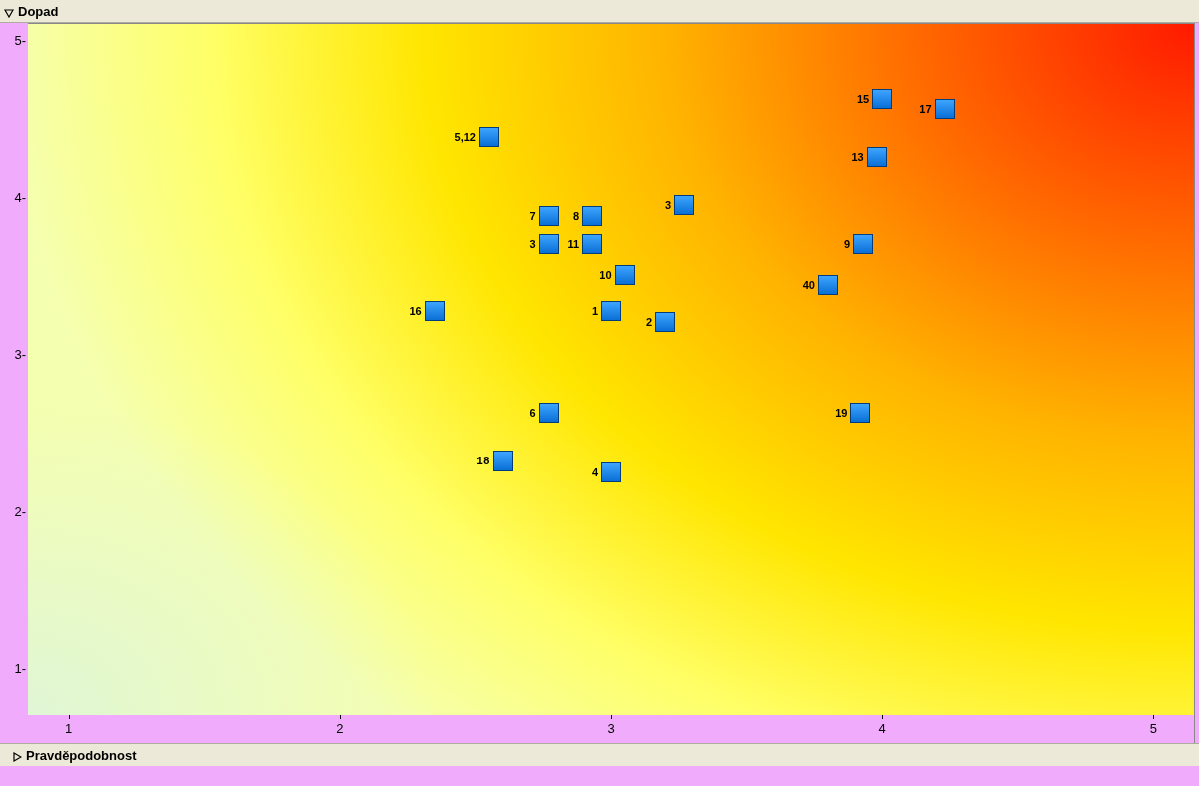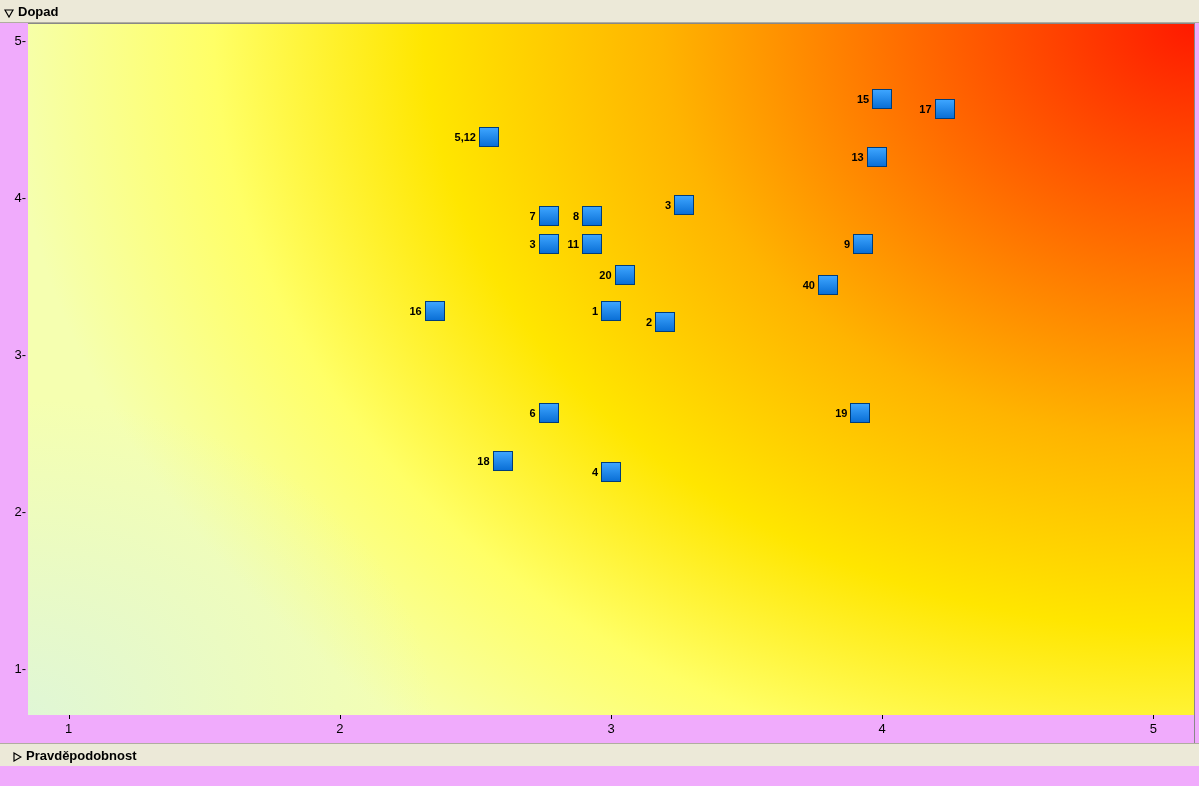--- a/index.html
+++ b/index.html
@@ -166,35 +166,35 @@
         <div class="risk-label" style="left: calc(39.5349% - 13px); top: 16.3636%; transform: translate(-100%, -50%);">5,12</div>
         <div class="risk-marker" style="left: 44.6512%; top: 56.3636%;"></div>
         <div class="risk-label" style="left: calc(44.6512% - 13px); top: 56.3636%; transform: translate(-100%, -50%);">6</div>
         <div class="risk-marker" style="left: 44.6512%; top: 27.7273%;"></div>
         <div class="risk-label" style="left: calc(44.6512% - 13px); top: 27.7273%; transform: translate(-100%, -50%);">7</div>
         <div class="risk-marker" style="left: 48.3721%; top: 27.7273%;"></div>
         <div class="risk-label" style="left: calc(48.3721% - 13px); top: 27.7273%; transform: translate(-100%, -50%);">8</div>
         <div class="risk-marker" style="left: 71.6279%; top: 31.8182%;"></div>
         <div class="risk-label" style="left: calc(71.6279% - 13px); top: 31.8182%; transform: translate(-100%, -50%);">9</div>
         <div class="risk-marker" style="left: 51.1628%; top: 36.3636%;"></div>
-        <div class="risk-label" style="left: calc(51.1628% - 13px); top: 36.3636%; transform: translate(-100%, -50%);">20</div>
+        <div class="risk-label" style="left: calc(51.1628% - 13px); top: 36.3636%; transform: translate(-100%, -50%);">10</div>
         <div class="risk-marker" style="left: 48.3721%; top: 31.8182%;"></div>
         <div class="risk-label" style="left: calc(48.3721% - 13px); top: 31.8182%; transform: translate(-100%, -50%);">11</div>
         <div class="risk-marker" style="left: 72.7907%; top: 19.3182%;"></div>
         <div class="risk-label" style="left: calc(72.7907% - 13px); top: 19.3182%; transform: translate(-100%, -50%); text-align: right;">13</div>
         <div class="risk-marker" style="left: 56.2791%; top: 26.1364%;"></div>
         <div class="risk-label" style="left: calc(56.2791% - 13px); top: 26.1364%; transform: translate(-100%, -50%);">3</div>
         <div class="risk-marker" style="left: 73.2558%; top: 10.9091%;"></div>
         <div class="risk-label" style="left: calc(73.2558% - 13px); top: 10.9091%; transform: translate(-100%, -50%);">15</div>
         <div class="risk-marker" style="left: 34.8837%; top: 41.5909%;"></div>
         <div class="risk-label" style="left: calc(34.8837% - 13px); top: 41.5909%; transform: translate(-100%, -50%);">16</div>
         <div class="risk-marker" style="left: 78.6047%; top: 12.2727%;"></div>
         <div class="risk-label" style="left: calc(78.6047% - 13px); top: 12.2727%; transform: translate(-100%, -50%);">17</div>
         <div class="risk-marker" style="left: 40.6977%; top: 63.1818%;"></div>
-        <div class="risk-label" style="left: calc(40.6977% - 13px); top: 63.1818%; transform: translate(-100%, -50%);">18</div>
+        <div class="risk-label" style="left: calc(40.6977% - 13px); top: 63.1818%; transform: translate(-100%, -50%); font-family: Liberation Mono, monospace;">18</div>
         <div class="risk-marker" style="left: 71.3953%; top: 56.3636%;"></div>
         <div class="risk-label" style="left: calc(71.3953% - 13px); top: 56.3636%; transform: translate(-100%, -50%); text-align: right;">19</div>
         <div class="risk-marker" style="left: 68.6047%; top: 37.7273%;"></div>
         <div class="risk-label" style="left: calc(68.6047% - 13px); top: 37.7273%; transform: translate(-100%, -50%);">40</div>
       </div>
     <div class="y-ticks" id="y-ticks">
         <div class="y-tick" style="top: 93.1818%;">1-</div>
         <div class="y-tick" style="top: 70.4545%;">2-</div>
         <div class="y-tick" style="top: 47.7273%;">3-</div>
         <div class="y-tick" style="top: 25%;">4-</div>

